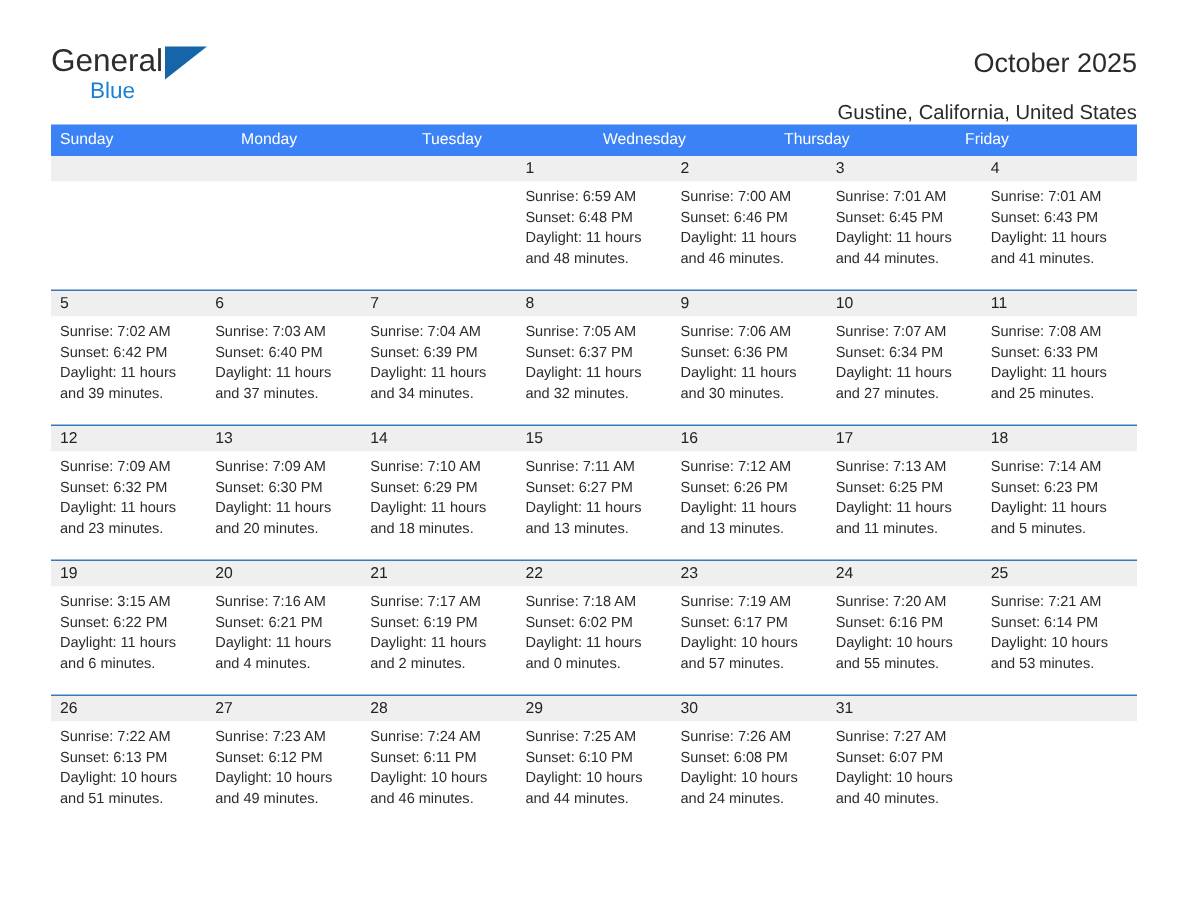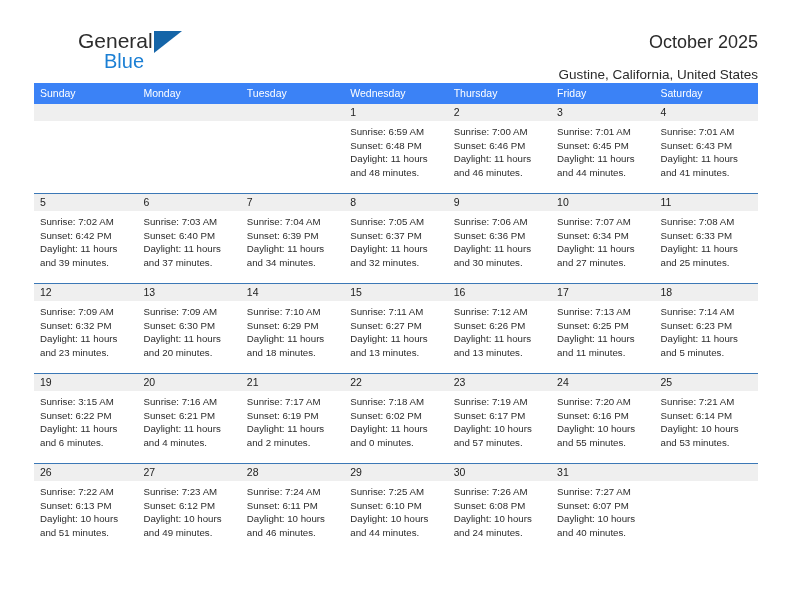--- a/index.html
+++ b/index.html
@@ -23,36 +23,35 @@
   }
 
   
   .header {
     display: flex;
     align-items: flex-start;
     justify-content: space-between;
     padding-top: 26px;
     height: 70px;
     box-sizing: border-box;
-    margin-left: 44px;
   }
   .brand {
     position: relative;
     width: 140px;
     padding-top: 4px;
   }
   .brand-top {
     font-size: 21px;
     color: #2d2d2d;
     letter-spacing: 0px;
     line-height: 22px;
     font-family: "Liberation Sans", sans-serif;
   }
   .brand-bottom {
-    font-size: 20px;
+    font-size: 15px;
     color: #1b7fd4;
     line-height: 20px;
     margin-left: 26px;
     margin-top: -1px;
   }
   .brand-triangle {
     position: absolute;
     left: 76px;
     top: 5px;
     width: 0;
@@ -157,21 +156,20 @@
   </div>
 
   <div class="calendar">
     <div class="weekdays" id="weekday-row">
         <div class="weekday">Sunday</div>
         <div class="weekday">Monday</div>
         <div class="weekday">Tuesday</div>
         <div class="weekday">Wednesday</div>
         <div class="weekday">Thursday</div>
         <div class="weekday">Friday</div>
-        <div class="weekday">Saturday</div>
       </div>
     <div id="weeks-container">
         <div class="week">
           <div class="week-nums">
             <div class="daynum"></div>
             <div class="daynum"></div>
             <div class="daynum"></div>
             <div class="daynum">1</div>
             <div class="daynum">2</div>
             <div class="daynum">3</div>

